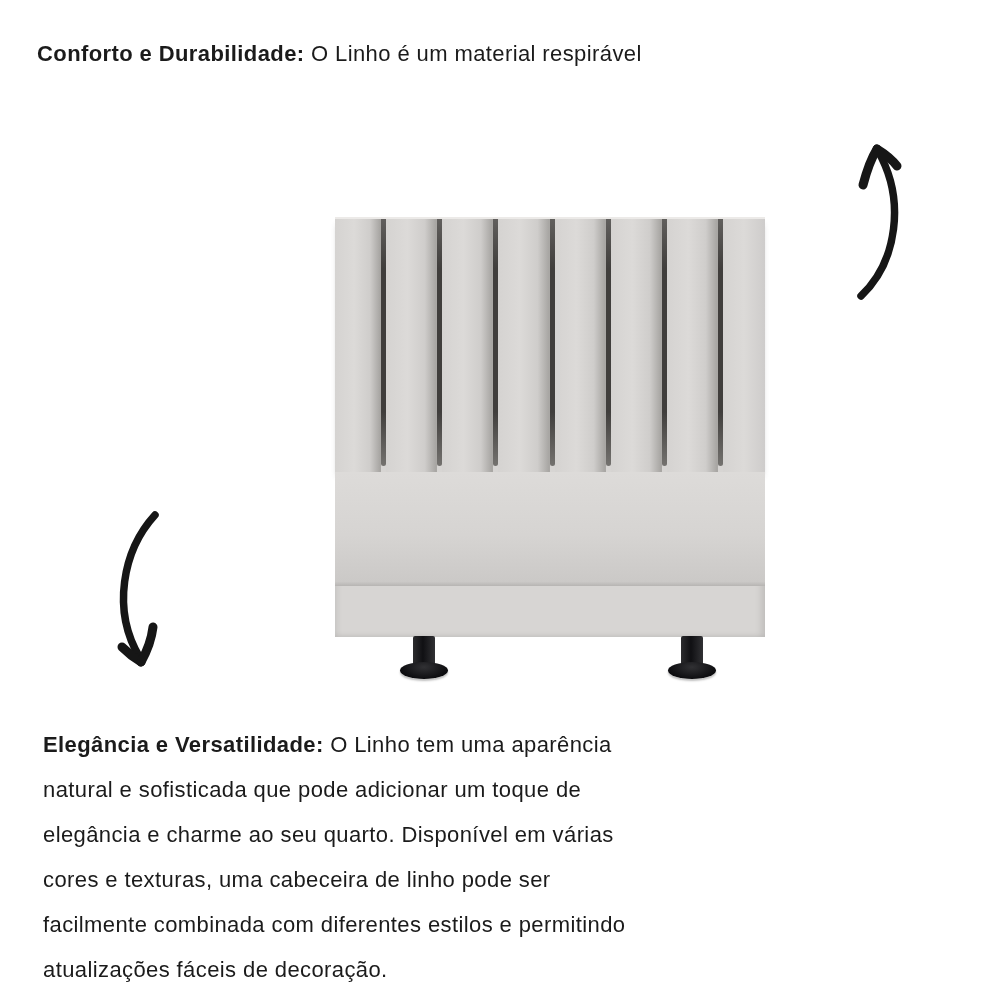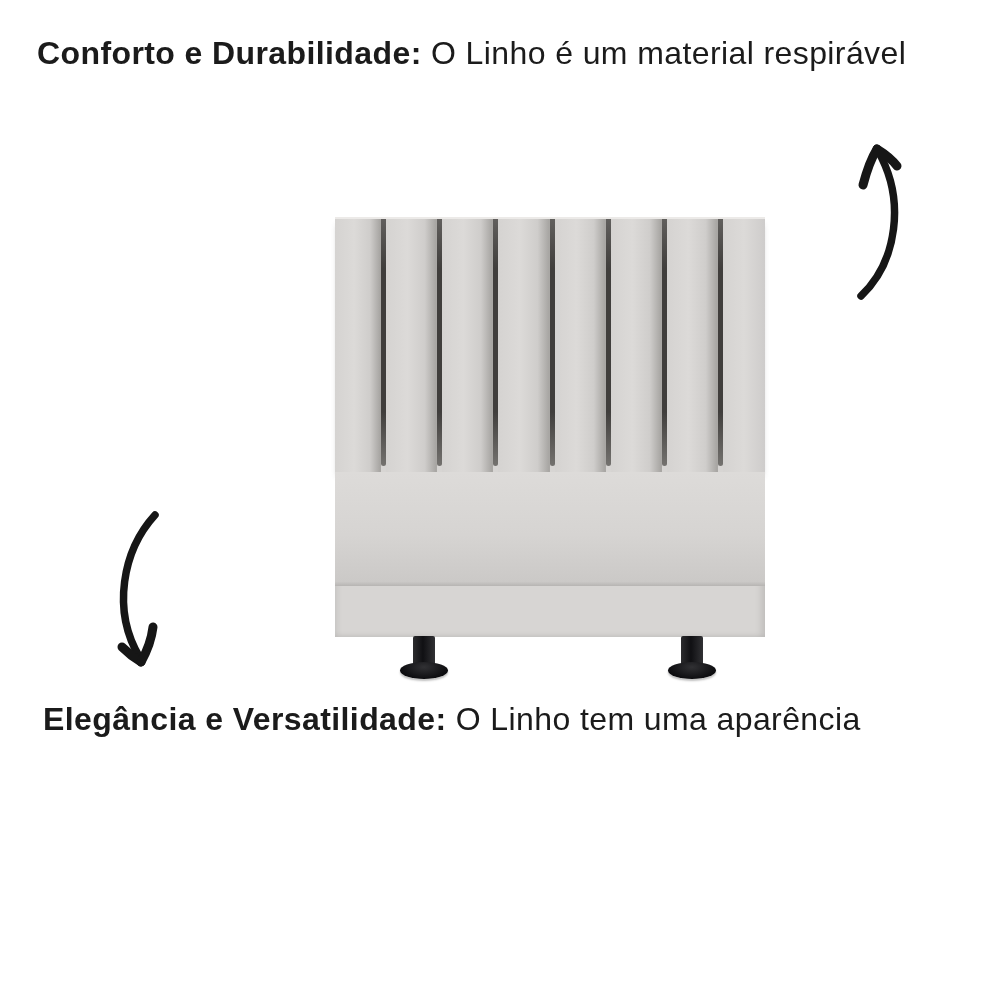--- a/index.html
+++ b/index.html
@@ -13,35 +13,35 @@
     height: 1000px;
     background: #ffffff;
     overflow: hidden;
     font-family: "Liberation Sans", "DejaVu Sans", sans-serif;
     color: #1b1b1b;
   }
 
   
   .para {
     position: absolute;
-    font-size: 32px;
+    font-size: 22px;
     letter-spacing: 0.4px;
     color: #1b1b1b;
   }
   .para .lead { font-weight: 700; }
   .para .lines, .para .firstline { white-space: pre-line; }
   #comfort-paragraph {
     left: 37px;
     top: 30px;
     width: 910px;
     line-height: 47px;
   }
   #elegance-paragraph {
     left: 43px;
-    top: 697px;
+    top: 722px;
     width: 930px;
     line-height: 45px;
   }
 
   
   .headboard {
     position: absolute;
     left: 335px;
     top: 217px;
     width: 430px;
@@ -169,15 +169,20 @@
   </svg>
 
   <svg id="arrow-down" class="arrow-svg" width="70" height="165" viewBox="0 0 70 165" aria-hidden="true">
     <path class="arrow-stroke arrow-colored" d="M 52,10 C 20,45 8,105 37,153" stroke-width="7.5" stroke="#161616"></path>
     <path class="arrow-stroke arrow-colored" d="M 19,142 Q 28,151 38,157" stroke-width="9" stroke="#161616"></path>
     <path class="arrow-stroke arrow-colored" d="M 38,157 Q 48,139 50,122" stroke-width="9" stroke="#161616"></path>
   </svg>
 
   <div class="para" id="elegance-paragraph">
     <span class="lead">Elegância e Versatilidade:</span><span class="firstline"> O Linho tem uma aparência</span>
+    <div class="lines">natural e sofisticada que pode adicionar um toque de
+elegância e charme ao seu quarto. Disponível em várias
+cores e texturas, uma cabeceira de linho pode ser
+facilmente combinada com diferentes estilos e permitindo
+atualizações fáceis de decoração.</div>
   </div>
 
 </div>
 
 </body></html>

